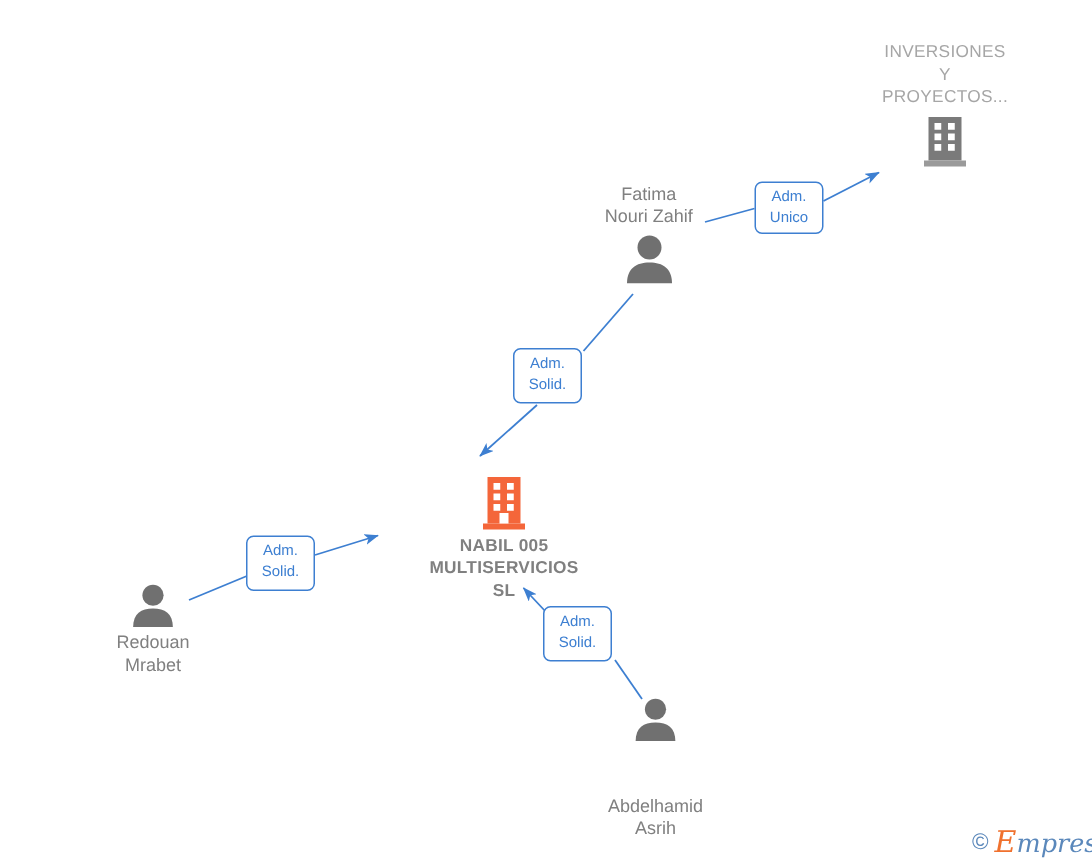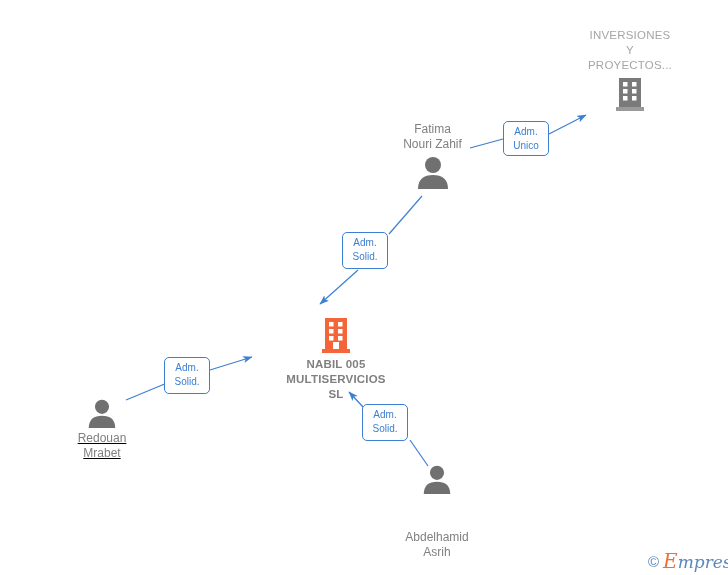--- a/index.html
+++ b/index.html
@@ -167,21 +167,21 @@
         <rect x="9" y="20" width="4.5" height="4.5" fill="#ffffff"></rect>
         <rect x="18" y="20" width="4.5" height="4.5" fill="#ffffff"></rect>
         <rect x="13" y="26" width="6" height="7" fill="#ffffff"></rect>
       </svg>
     </span>
     <span class="node-label company-label">NABIL 005
 MULTISERVICIOS
 SL</span>
   </div>
 
-  <div class="node" style="left:58px; top:398px; width:88px;text-decoration:underline;">
+  <div class="node" style="left:58px; top:388px; width:88px;">
     <span class="node-icon">
       <svg width="34" height="30" viewBox="0 0 36 34">
         <circle cx="18" cy="10" r="8" fill="#707070"></circle>
         <path d="M3,34 C3,24 9,20 18,20 C27,20 33,24 33,34 Z" fill="#707070"></path>
       </svg>
     </span>
     <span class="node-label person-label">Redouan
 Mrabet</span>
   </div>
 

